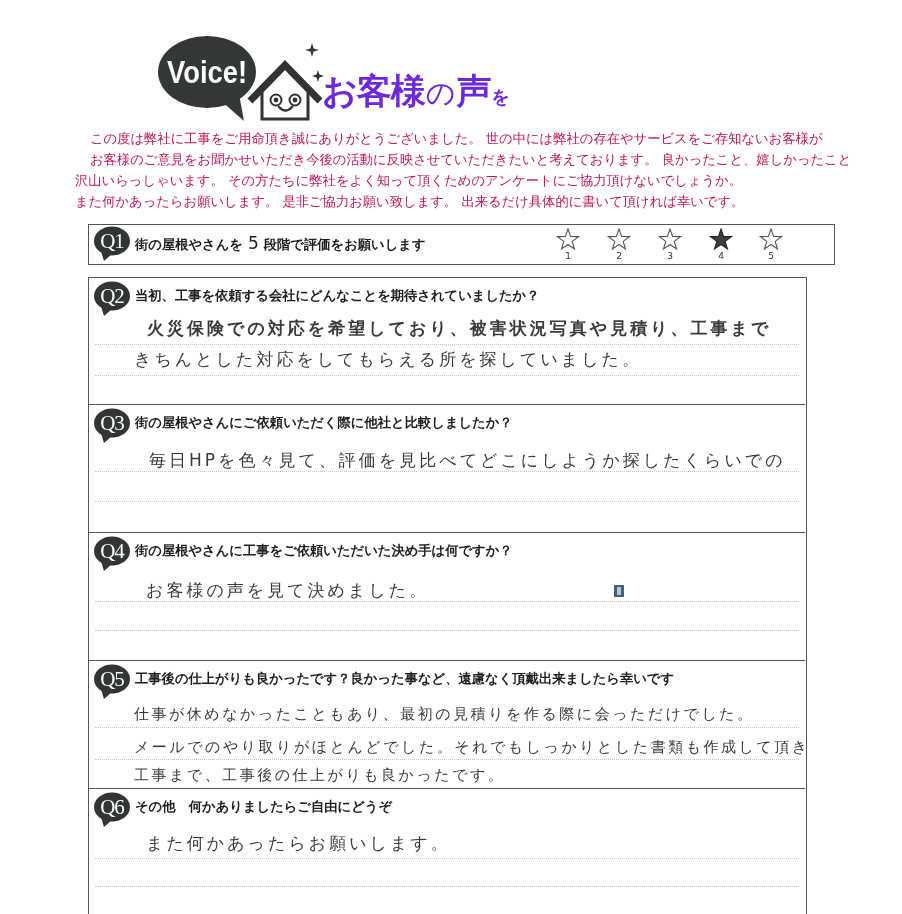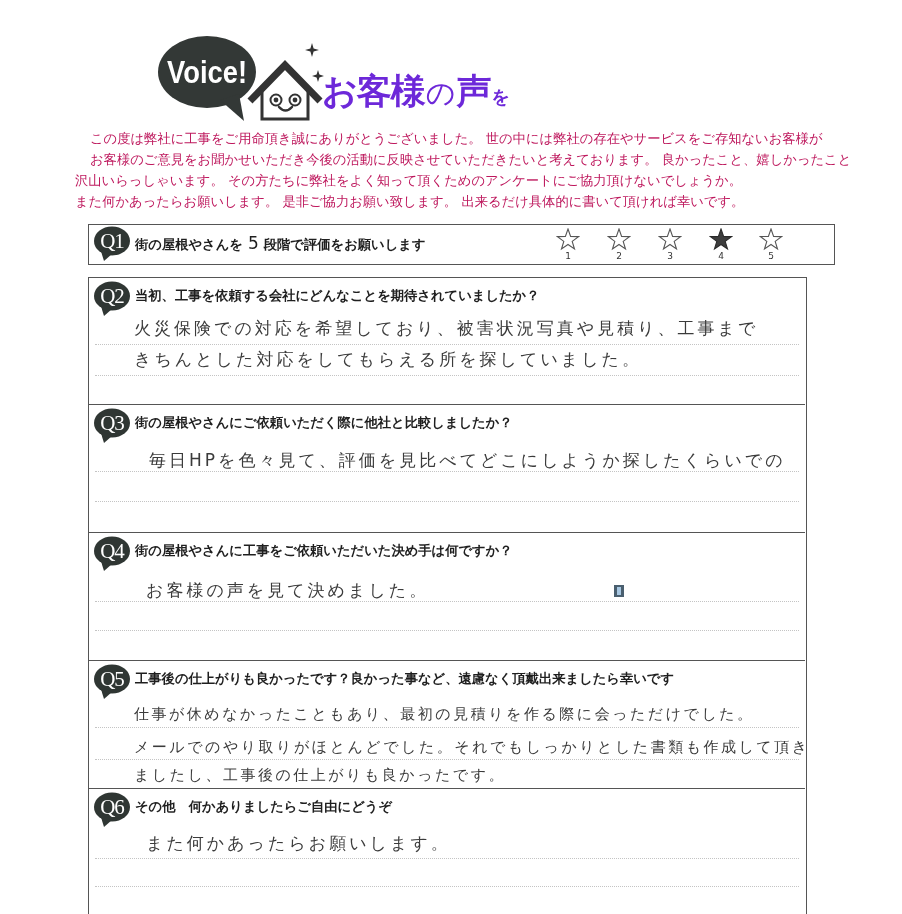--- a/index.html
+++ b/index.html
@@ -175,21 +175,21 @@
     <div class="badge" style="left:4px;top:3px;">
       <svg width="40" height="36" viewBox="0 0 40 36">
         <ellipse cx="19" cy="15" rx="18" ry="14.5" fill="var(--badge)"></ellipse>
         <polygon points="7,22 11,35 19,28" fill="var(--badge)"></polygon>
       </svg>
       <span class="badge-label">Q2</span>
     </div>
     <div class="q-text">当初、工事を依頼する会社にどんなことを期待されていましたか？</div>
     <div class="guide" style="top:66px;"></div>
     <div class="guide" style="top:97px;"></div>
-    <div class="hand" style="left:45px;top:38px;">火災保険での対応を希望しており、被害状況写真や見積り、工事まで</div>
+    <div class="hand" style="left:58px;top:38px;font-weight:bold;">火災保険での対応を希望しており、被害状況写真や見積り、工事まで</div>
     <div class="hand" style="left:45px;top:69px;">きちんとした対応をしてもらえる所を探していました。</div>
   </div>
 
   <div class="section sep" style="top:126px;height:127px;">
     <div class="badge" style="left:4px;top:3px;">
       <svg width="40" height="36" viewBox="0 0 40 36">
         <ellipse cx="19" cy="15" rx="18" ry="14.5" fill="var(--badge)"></ellipse>
         <polygon points="7,22 11,35 19,28" fill="var(--badge)"></polygon>
       </svg>
       <span class="badge-label">Q3</span>
@@ -223,21 +223,21 @@
         <ellipse cx="19" cy="15" rx="18" ry="14.5" fill="var(--badge)"></ellipse>
         <polygon points="7,22 11,35 19,28" fill="var(--badge)"></polygon>
       </svg>
       <span class="badge-label">Q5</span>
     </div>
     <div class="q-text">工事後の仕上がりも良かったです？良かった事など、遠慮なく頂戴出来ましたら幸いです</div>
     <div class="guide" style="top:66px;"></div>
     <div class="guide" style="top:98px;"></div>
     <div class="hand small" style="left:45px;top:41px;">仕事が休めなかったこともあり、最初の見積りを作る際に会っただけでした。</div>
     <div class="hand small" style="left:45px;top:74px;">メールでのやり取りがほとんどでした。それでもしっかりとした書類も作成して頂き</div>
-    <div class="hand small" style="left:45px;top:102px;">ましたし、工事後の仕上がりも良かったです。</div>
+    <div class="hand small" style="left:45px;top:102px;">工事まで、工事後の仕上がりも良かったです。</div>
   </div>
 
   <div class="section sep" style="top:510px;height:150px;">
     <div class="badge" style="left:4px;top:3px;">
       <svg width="40" height="36" viewBox="0 0 40 36">
         <ellipse cx="19" cy="15" rx="18" ry="14.5" fill="var(--badge)"></ellipse>
         <polygon points="7,22 11,35 19,28" fill="var(--badge)"></polygon>
       </svg>
       <span class="badge-label">Q6</span>
     </div>

